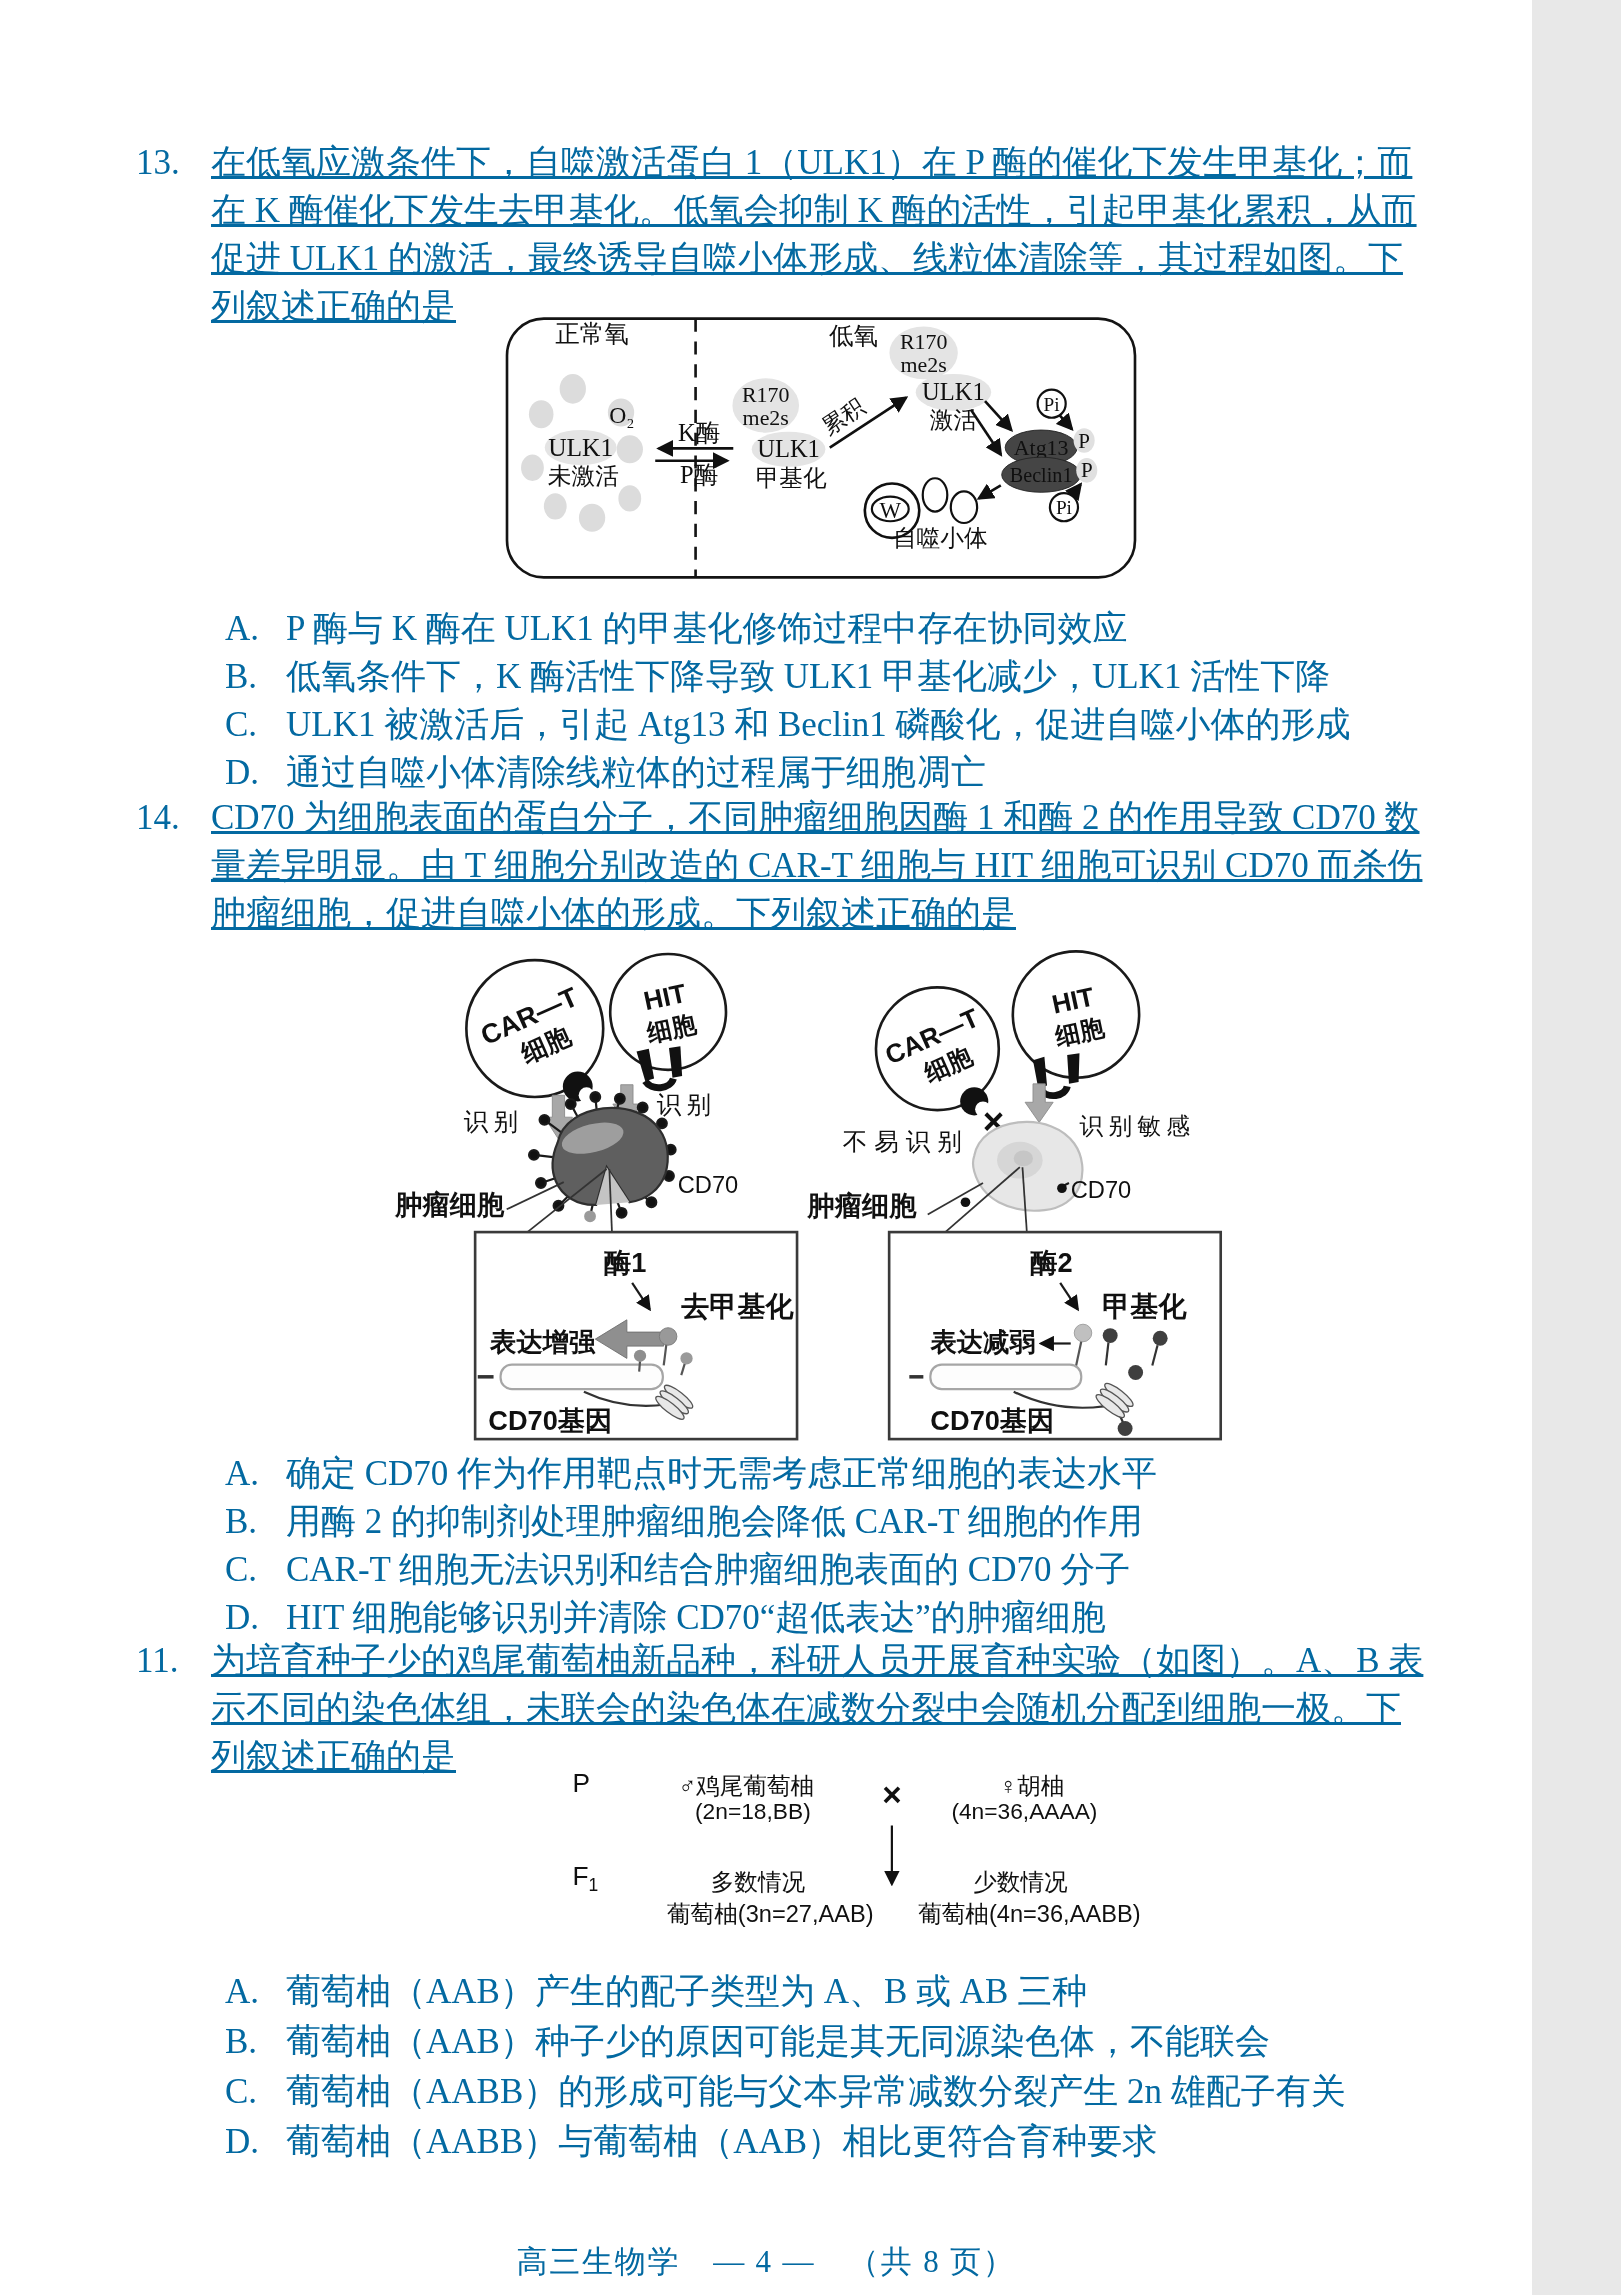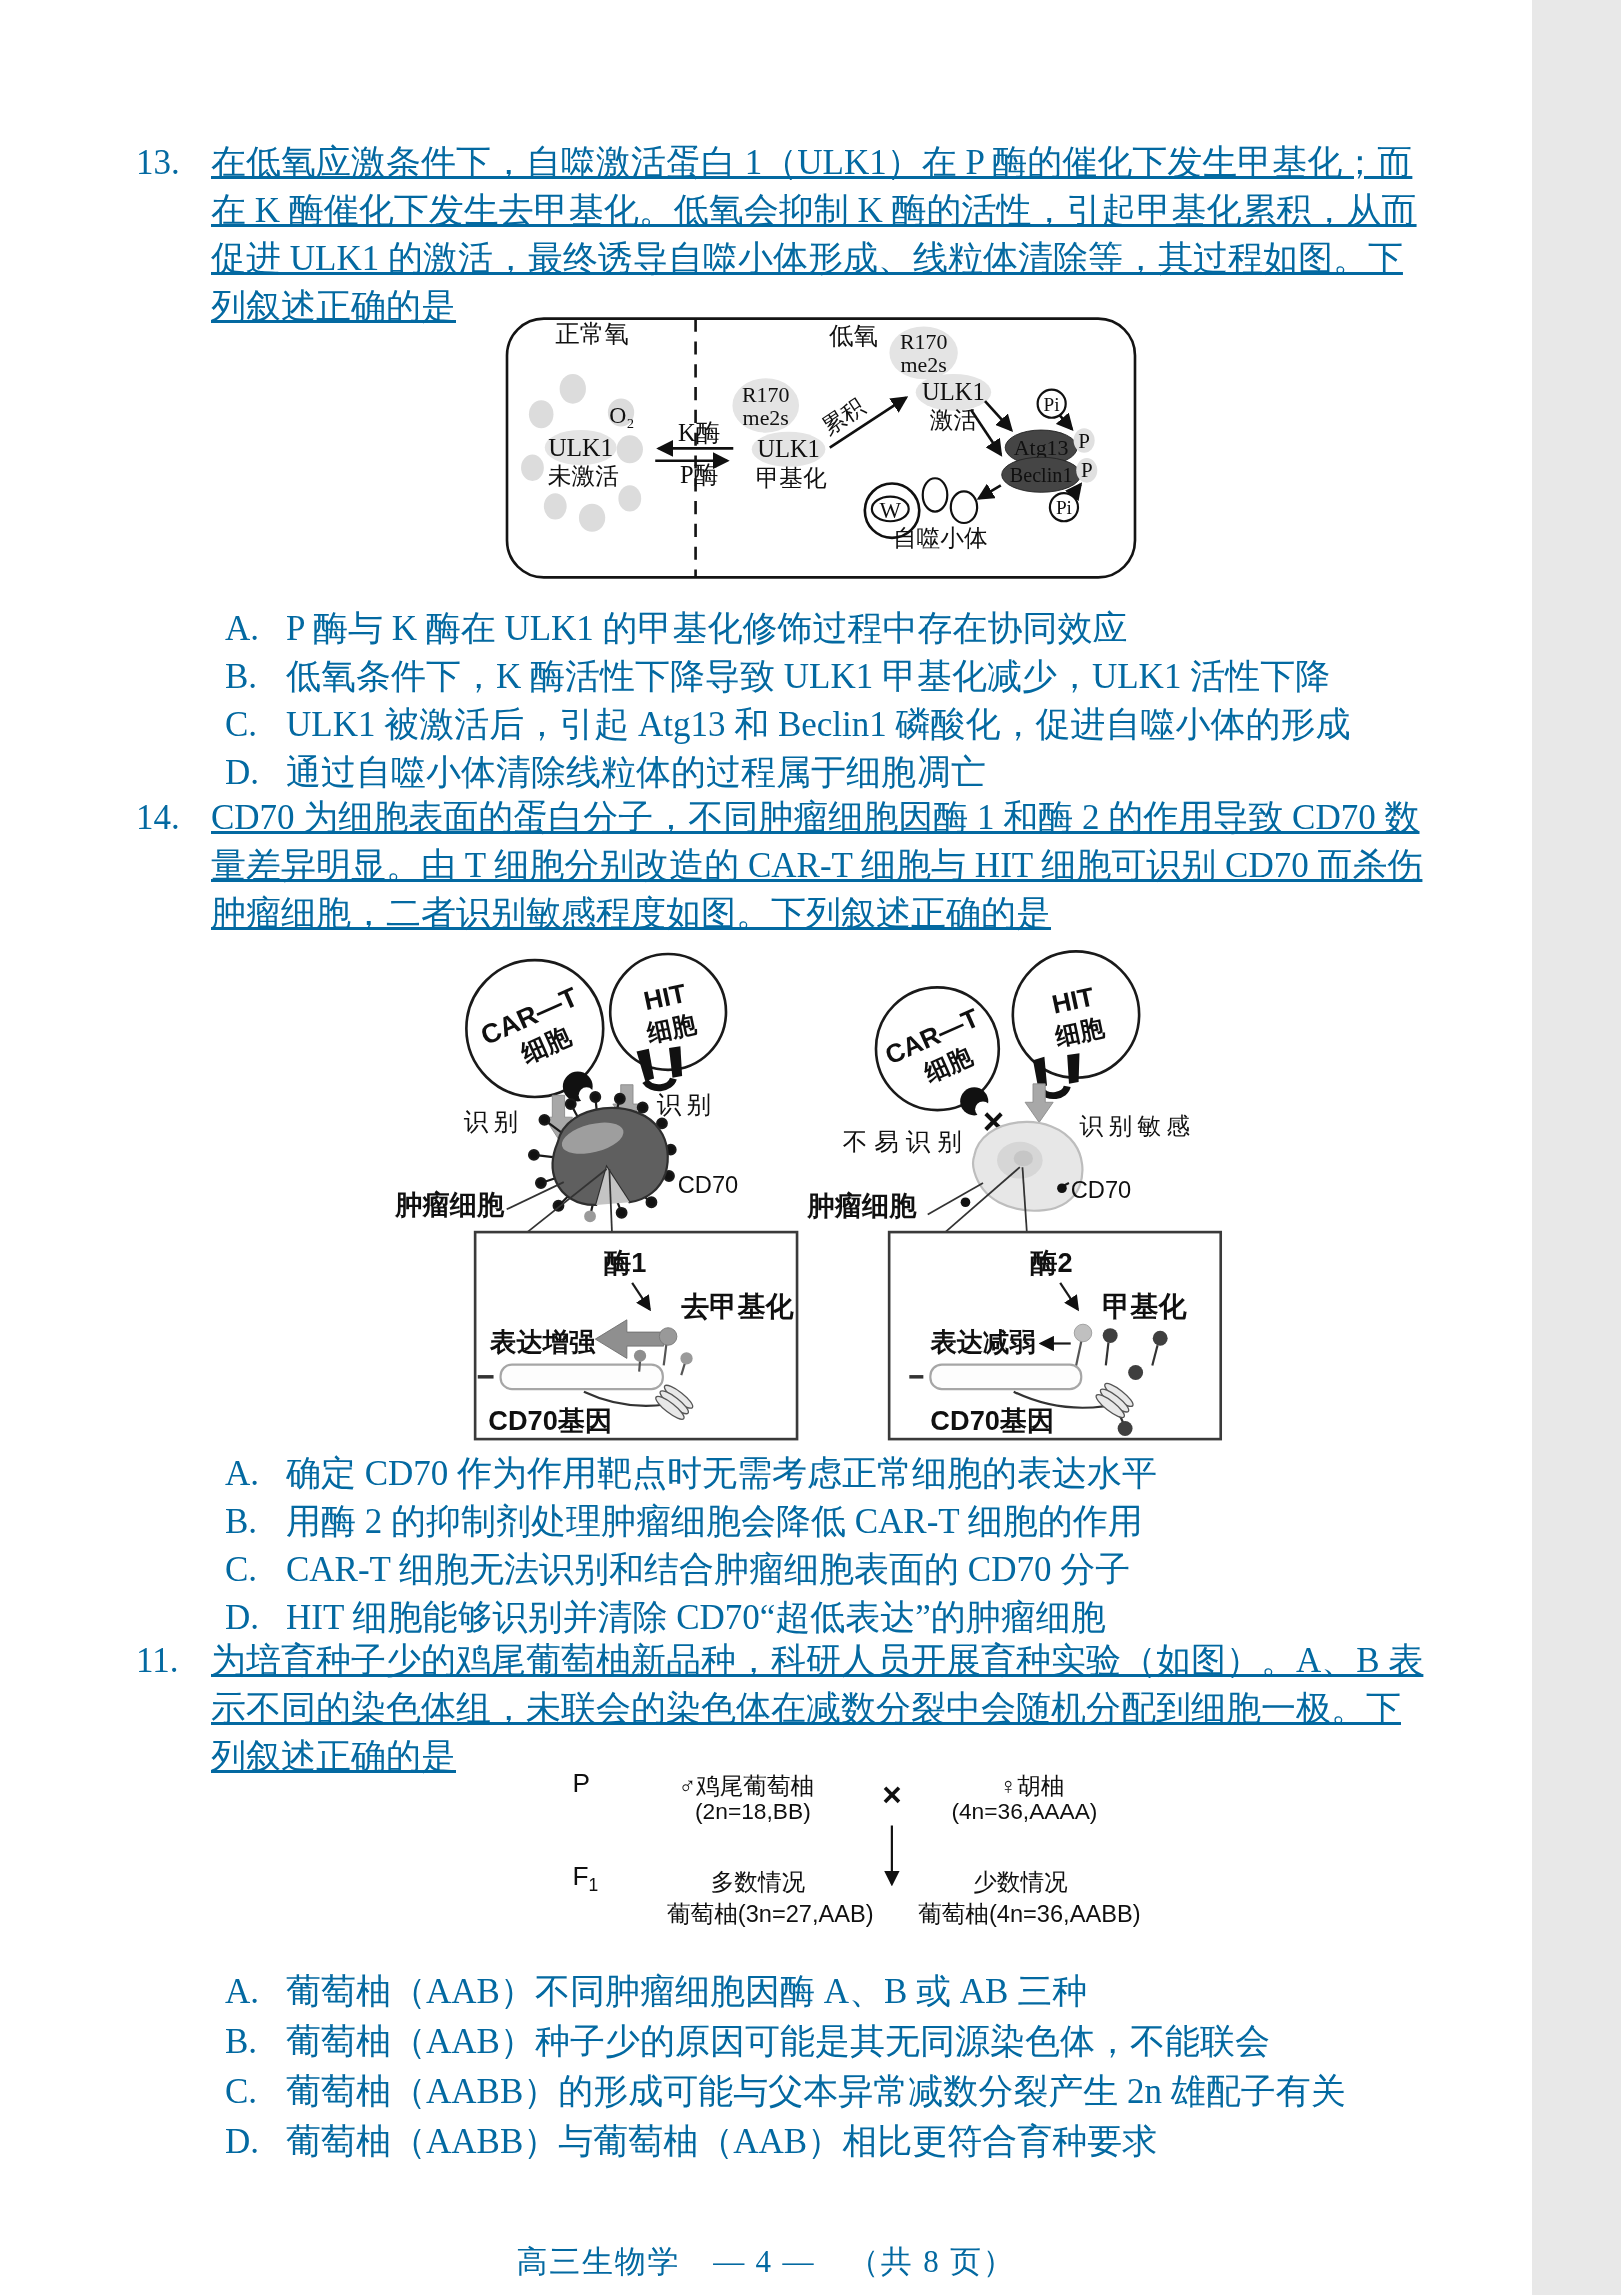--- a/index.html
+++ b/index.html
@@ -116,21 +116,21 @@
     <div class="opt"><span class="opt-label">A.</span><span>P 酶与 K 酶在 ULK1 的甲基化修饰过程中存在协同效应</span></div>
     <div class="opt"><span class="opt-label">B.</span><span>低氧条件下，K 酶活性下降导致 ULK1 甲基化减少，ULK1 活性下降</span></div>
     <div class="opt"><span class="opt-label">C.</span><span>ULK1 被激活后，引起 Atg13 和 Beclin1 磷酸化，促进自噬小体的形成</span></div>
     <div class="opt"><span class="opt-label">D.</span><span>通过自噬小体清除线粒体的过程属于细胞凋亡</span></div>
   </div>
 
   <div class="q" style="top:794px">
     <span class="qnum">14.</span>
     <div class="line">CD70 为细胞表面的蛋白分子，不同肿瘤细胞因酶 1 和酶 2 的作用导致 CD70 数</div>
     <div class="line">量差异明显。由 T 细胞分别改造的 CAR-T 细胞与 HIT 细胞可识别 CD70 而杀伤</div>
-    <div class="line">肿瘤细胞，二者识别敏感程度如图。下列叙述正确的是</div>
+    <div class="line">肿瘤细胞，促进自噬小体的形成。下列叙述正确的是</div>
   </div>
 
   <svg viewBox="0 0 1050 580" style="left:369px;top:939px;width:921px;height:509px">
     <defs>
       <marker id="ah14" viewBox="0 0 10 10" refX="8.5" refY="5" markerWidth="7" markerHeight="7" orient="auto-start-reverse">
         <path d="M0,0 L10,5 L0,10 z" fill="#101010"></path>
       </marker>
     </defs>
 
     <g>
@@ -322,21 +322,21 @@
     <text x="485" y="68" font-size="26">(4n=36,AAAA)</text>
     <line x1="417" y1="76" x2="417" y2="143" stroke="#101010" stroke-width="2.5" marker-end="url(#ah15)"></line>
     <text x="52" y="144" font-size="30"><tspan>F</tspan><tspan font-size="20" dy="7">1</tspan></text>
     <text x="210" y="150" font-size="27">多数情况</text>
     <text x="160" y="186" font-size="27">葡萄柚(3n=27,AAB)</text>
     <text x="510" y="150" font-size="27">少数情况</text>
     <text x="447" y="186" font-size="27">葡萄柚(4n=36,AABB)</text>
   </svg>
 
   <div class="q opts15" style="top:1967px">
-    <div class="opt"><span class="opt-label">A.</span><span>葡萄柚（AAB）不同肿瘤细胞因酶 A、B 或 AB 三种</span></div>
+    <div class="opt"><span class="opt-label">A.</span><span>葡萄柚（AAB）产生的配子类型为 A、B 或 AB 三种</span></div>
     <div class="opt"><span class="opt-label">B.</span><span>葡萄柚（AAB）种子少的原因可能是其无同源染色体，不能联会</span></div>
     <div class="opt"><span class="opt-label">C.</span><span>葡萄柚（AABB）的形成可能与父本异常减数分裂产生 2n 雄配子有关</span></div>
     <div class="opt"><span class="opt-label">D.</span><span>葡萄柚（AABB）与葡萄柚（AAB）相比更符合育种要求</span></div>
   </div>
 
   <div id="footer">高三生物学　— 4 —　（共 8 页）</div>
 
 </div>
 
 

